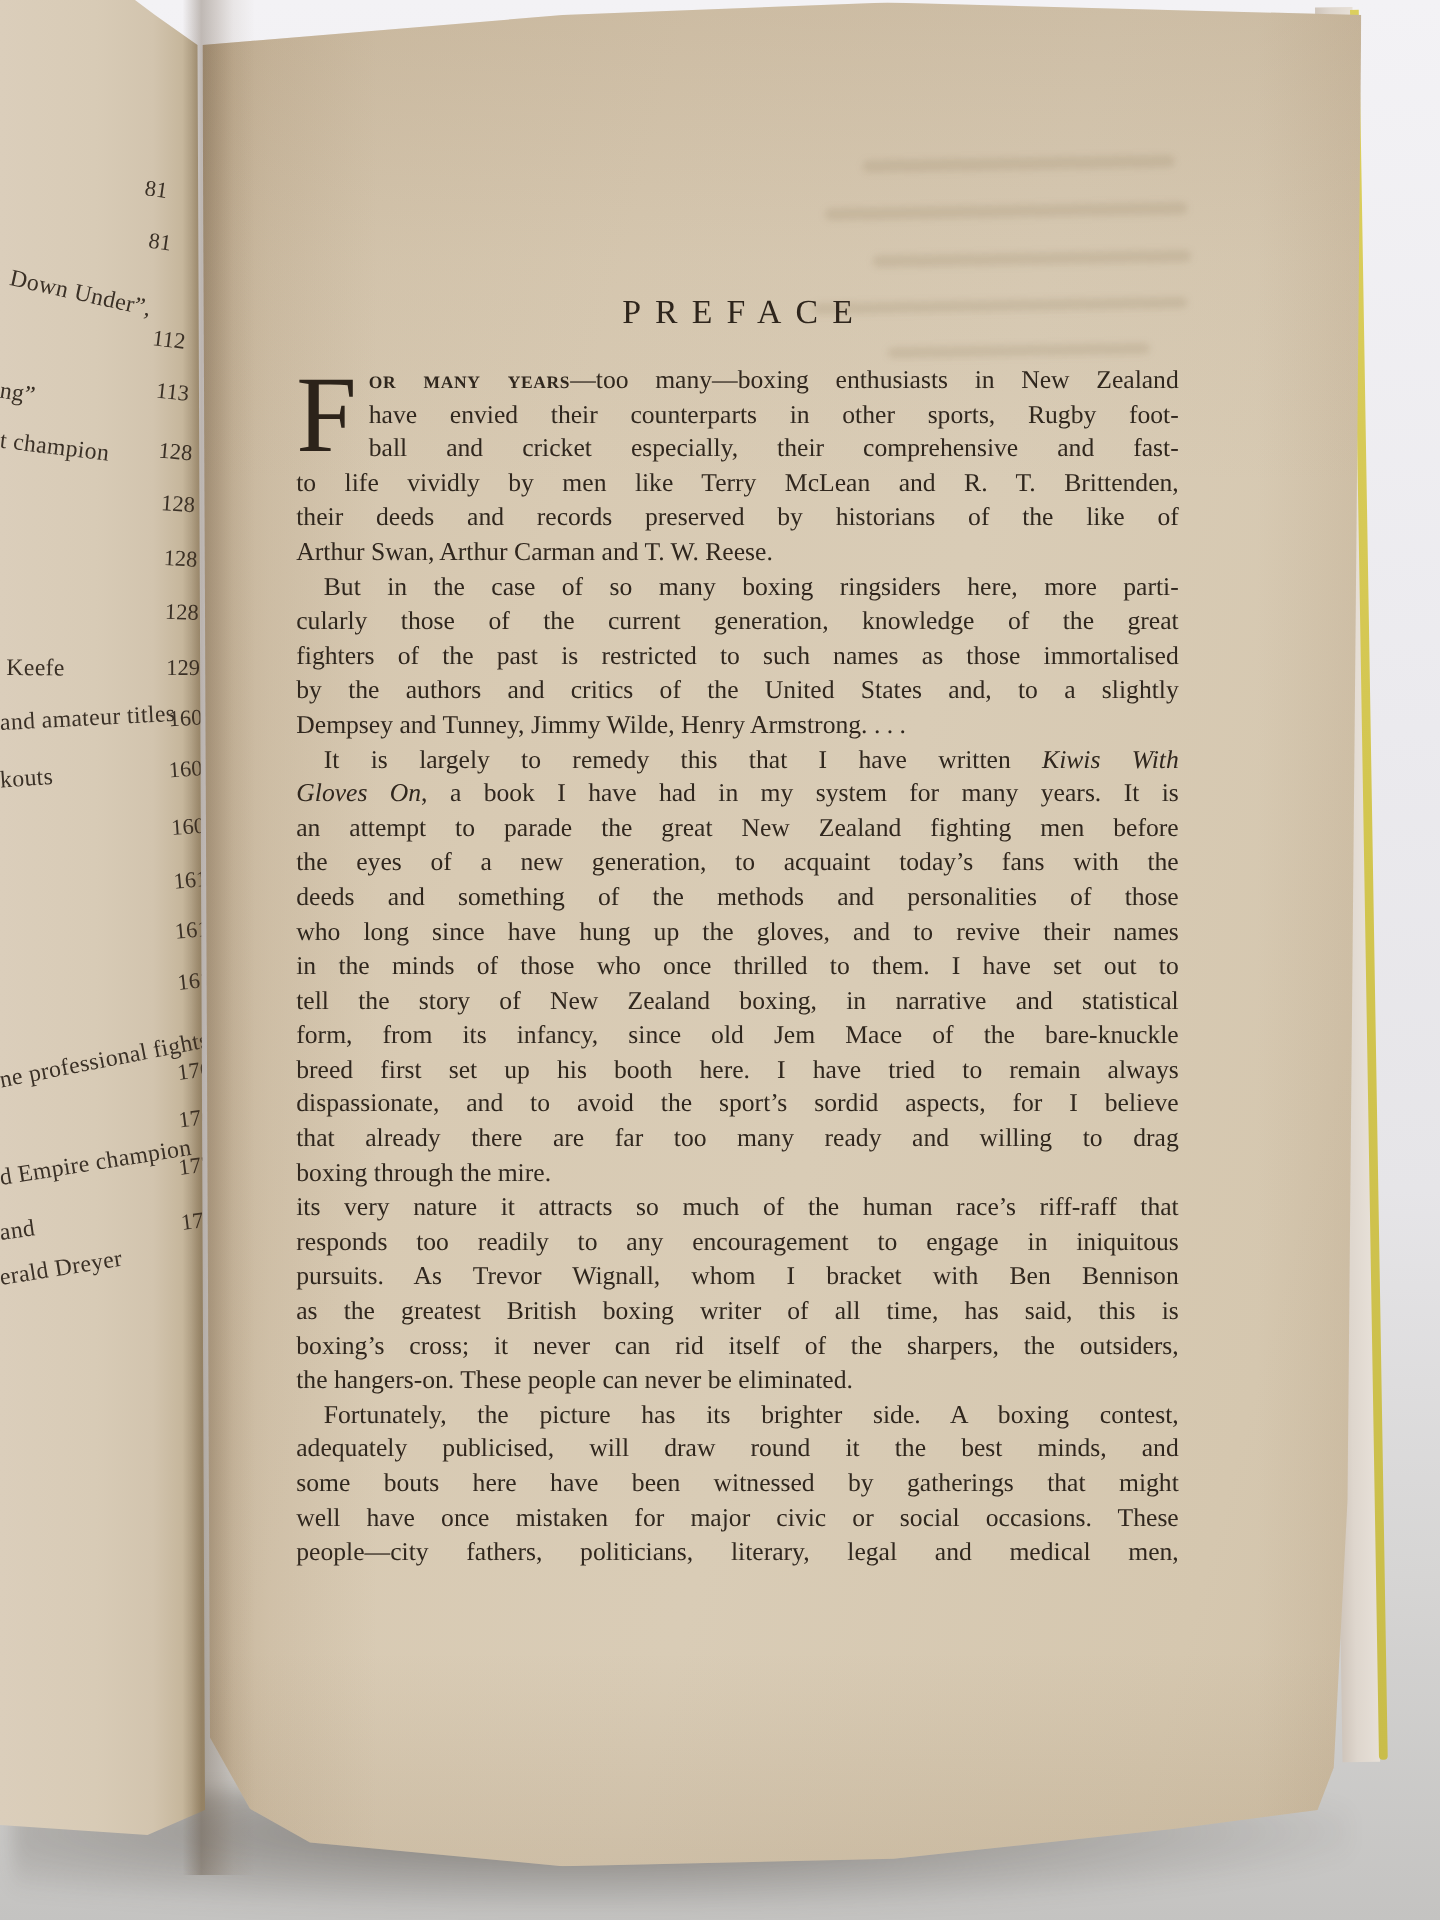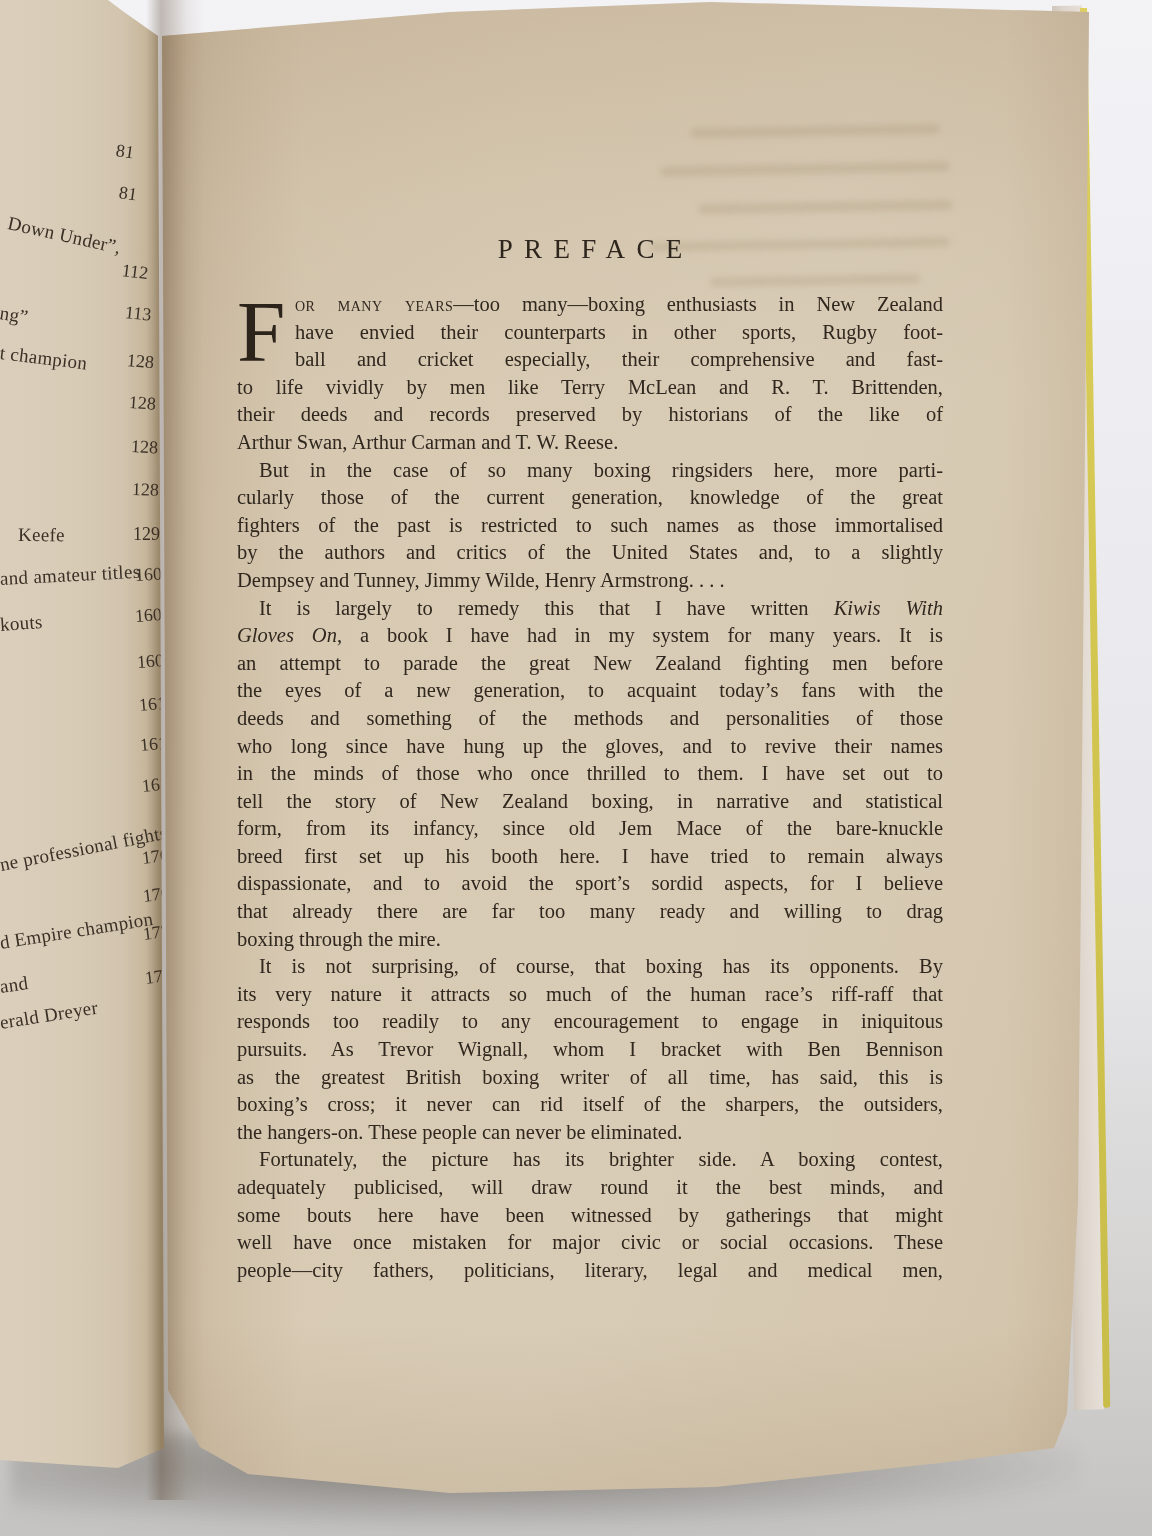--- a/index.html
+++ b/index.html
@@ -68,21 +68,21 @@
     letter-spacing:.42em;text-indent:.42em;color:#2e251c;font-weight:normal;
   }
   .pf-body{position:relative;font-size:20.5px;line-height:27.6px;}
   .line{text-align:justify;text-align-last:justify;}
   .line.last{text-align-last:auto;}
   .line.ind{padding-left:22px;}
   .line.dc{padding-left:58px;}
   .drop-cap{
     position:absolute;left:0;top:2px;font-size:87px;line-height:78px;color:#2c231a;
   }
-  .sc{font-variant:small-caps;letter-spacing:.5px;}
+  .sc{font-variant:small-caps;letter-spacing:.5px;font-weight:bold;}
   i{}
 </style>
 </head>
 <body>
 
 <div>
 
   <div class="book-shadow"></div>
   <div class="stack-white"></div>
   <div class="stack-yellow"></div>
@@ -115,21 +115,21 @@
     <div class="lp-row" style="top:392px">
       <span class="lp-num" style="left:129px;transform:rotate(4deg)">128</span>
     </div>
     <div class="lp-row" style="top:436px">
       <span class="lp-num" style="left:131px;transform:rotate(3deg)">128</span>
     </div>
     <div class="lp-row" style="top:479px">
       <span class="lp-num" style="left:132px;transform:rotate(2deg)">128</span>
     </div>
     <div class="lp-row" style="top:524px">
-      <span class="lp-label" style="left:18px;transform:rotate(0.5deg)">Keefe</span>
+      <span class="lp-label" style="left:5px;transform:rotate(0.5deg)">Keefe</span>
       <span class="lp-num" style="left:133px;transform:rotate(0deg)">129</span>
     </div>
     <div class="lp-row" style="top:568px">
       <span class="lp-label" style="left:0;transform:rotate(-3deg)">and amateur titles</span>
       <span class="lp-num" style="left:135px;top:-3px;transform:rotate(-3deg)">160</span>
     </div>
     <div class="lp-row" style="top:614px">
       <span class="lp-label" style="left:0;transform:rotate(-4deg)">kouts</span>
       <span class="lp-num" style="left:135px;top:-8px;transform:rotate(-4deg)">160</span>
     </div>
@@ -199,21 +199,20 @@
         <div class="line">deeds and something of the methods and personalities of those</div>
         <div class="line">who long since have hung up the gloves, and to revive their names</div>
         <div class="line">in the minds of those who once thrilled to them. I have set out to</div>
         <div class="line">tell the story of New Zealand boxing, in narrative and statistical</div>
         <div class="line">form, from its infancy, since old Jem Mace of the bare-knuckle</div>
         <div class="line">breed first set up his booth here. I have tried to remain always</div>
         <div class="line">dispassionate, and to avoid the sport’s sordid aspects, for I believe</div>
         <div class="line">that already there are far too many ready and willing to drag</div>
         <div class="line last">boxing through the mire.</div>
 
-        <div class="line ind">It is not surprising, of course, that boxing has its opponents. By</div>
         <div class="line">its very nature it attracts so much of the human race’s riff-raff that</div>
         <div class="line">responds too readily to any encouragement to engage in iniquitous</div>
         <div class="line">pursuits. As Trevor Wignall, whom I bracket with Ben Bennison</div>
         <div class="line">as the greatest British boxing writer of all time, has said, this is</div>
         <div class="line">boxing’s cross; it never can rid itself of the sharpers, the outsiders,</div>
         <div class="line last">the hangers-on. These people can never be eliminated.</div>
 
         <div class="line ind">Fortunately, the picture has its brighter side. A boxing contest,</div>
         <div class="line">adequately publicised, will draw round it the best minds, and</div>
         <div class="line">some bouts here have been witnessed by gatherings that might</div>

